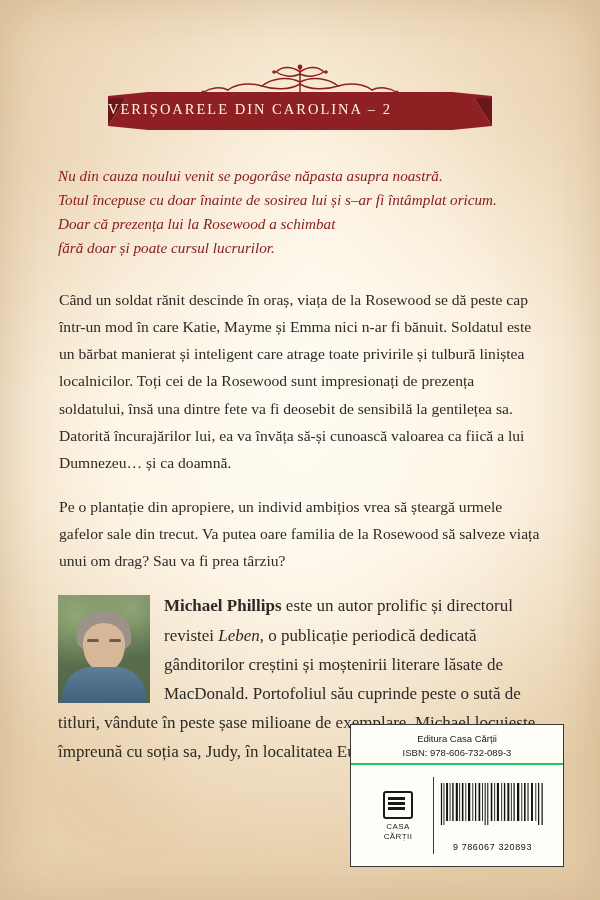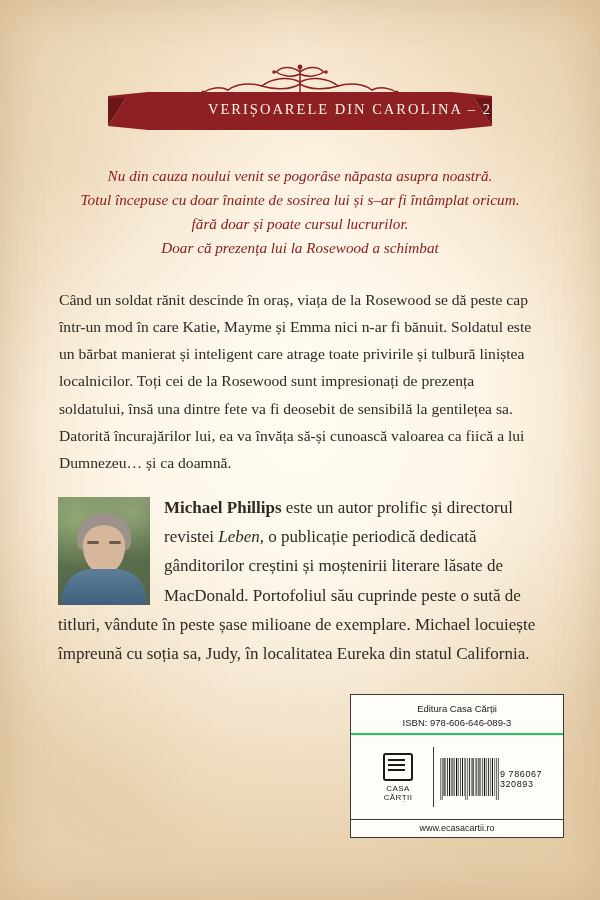--- a/index.html
+++ b/index.html
@@ -69,34 +69,34 @@
     position: relative;
     width: 384px;
     height: 38px;
   }
   .banner svg { display: block; }
   .banner-label {
     position: absolute;
     left: 0;
     right: 0;
     top: 9px;
-    text-align: right;
+    text-align: left;
     color: #fdf4e4;
     font-family: "Liberation Serif", serif;
     font-size: 14.5px;
     letter-spacing: 2.0px;
     font-variant: small-caps;
     text-transform: uppercase;
     white-space: nowrap;
   }
 
   
   .tagline {
     margin-top: 34px;
-    text-align: center;
+    text-align: left;
     color: #8a1f21;
     font-style: italic;
     font-size: 15.2px;
     line-height: 1.58;
     font-family: "Liberation Serif", serif;
   }
   .tagline div { white-space: nowrap; }
 
   
   .body-text {
@@ -173,21 +173,21 @@
     background: #d7b79a;
     clip-path: polygon(50% 100%, 0 0, 100% 0);
   }
   .bio .author-name { font-weight: bold; }
   .bio em { font-style: italic; }
 
   
   .publisher-box {
     position: absolute;
     right: 36px;
-    bottom: 62px;
+    bottom: 33px;
     width: 212px;
     border: 1px solid #3a3a3a;
     background: #fffdf8;
     z-index: 4;
     font-family: "Liberation Sans", sans-serif;
   }
   .pub-top {
     text-align: center;
     padding: 7px 4px 3px;
     font-size: 9.5px;
@@ -226,22 +226,23 @@
     font-size: 8px;
     line-height: 1.15;
     text-align: center;
     letter-spacing: 0.4px;
     color: #1a1a1a;
   }
   .barcode-area {
     flex: 1;
     padding: 6px 6px 2px 6px;
     display: flex;
-    flex-direction: row;
+    flex-direction: column;
     align-items: center;
+    gap: 16px;
   }
   .barcode {
     width: 100%;
     height: 42px;
     display: block;
   }
   .barcode-digits {
     font-family: "Liberation Sans", sans-serif;
     font-size: 9px;
     letter-spacing: 0.6px;
@@ -291,47 +292,48 @@
           <path d="M18 6 L0 34 L0 6 Z" fill="#6d1619"></path>
           <path d="M366 6 L384 34 L384 6 Z" fill="#6d1619"></path>
         </svg>
         <div class="banner-label">Verișoarele din Carolina – 2</div>
       </div>
     </div>
 
     <div class="tagline">
       <div>Nu din cauza noului venit se pogorâse năpasta asupra noastră.</div>
       <div>Totul începuse cu doar înainte de sosirea lui și s–ar fi întâmplat oricum.</div>
+      <div>Doar că prezența lui la Rosewood a schimbat</div>
       <div>fără doar și poate cursul lucrurilor.</div>
-      <div>Doar că prezența lui la Rosewood a schimbat</div>
     </div>
 
     <div class="body-text">
       <p>Când un soldat rănit descinde în oraș, viața de la Rosewood se dă peste cap într-un mod în care Katie, Mayme și Emma nici n-ar fi bănuit. Soldatul este un bărbat manierat și inteligent care atrage toate privirile și tulbură liniștea localnicilor. Toți cei de la Rosewood sunt impresionați de prezența soldatului, însă una dintre fete va fi deosebit de sensibilă la gentilețea sa. Datorită încurajărilor lui, ea va învăța să-și cunoască valoarea ca fiică a lui Dumnezeu… și ca doamnă.</p>
+      <p>Pe o plantație din apropiere, un individ ambițios vrea să șteargă urmele gafelor sale din trecut. Va putea oare familia de la Rosewood să salveze viața unui om drag? Sau va fi prea târziu?</p>
     </div>
 
     <div class="bio">
       <div class="author-photo">
         <span class="bg-leaf"></span>
         <span class="hair"></span>
         <span class="face"></span>
         <span class="brow-l"></span>
         <span class="brow-r"></span>
         <span class="collar"></span>
         <span class="shirt"></span>
       </div>
       <span class="author-name">Michael Phillips</span><span> este un autor prolific și directorul revistei </span><em>Leben</em><span>, o publicație periodică dedicată gânditorilor creștini și moștenirii literare lăsate de MacDonald. Portofoliul său cuprinde peste o sută de titluri, vândute în peste șase milioane de exemplare. Michael locuiește împreună cu soția sa, Judy, în localitatea Eureka din statul California.</span>
     </div>
 
   </div>
 
   <div class="publisher-box">
     <div class="pub-top">
       <div>Editura Casa Cărții</div>
-      <div>ISBN: 978-606-646-089-3</div>
+      <div>ISBN: 978-606-732-089-3</div>
     </div>
     <div class="pub-mid">
       <div class="pub-logo">
         <span class="pub-logo-mark"></span>
         <span class="pub-logo-text">
           <span>CASA</span><br>
           <span>CĂRȚII</span>
         </span>
       </div>
       <div class="barcode-area">
@@ -367,16 +369,15 @@
             <rect x="100" y="0" width="1.2" height="38"></rect>
             <rect x="104" y="0" width="2.2" height="38"></rect>
             <rect x="109" y="0" width="1" height="38"></rect>
             <rect x="112" y="0" width="1.4" height="42"></rect>
             <rect x="116" y="0" width="1.4" height="42"></rect>
           </g>
         </svg>
         <div class="barcode-digits">9 786067 320893</div>
       </div>
     </div>
-    <div class="pub-bottom">www.ecasacartii.ro</div>
   </div>
 
 </div>
 
 </body></html>

